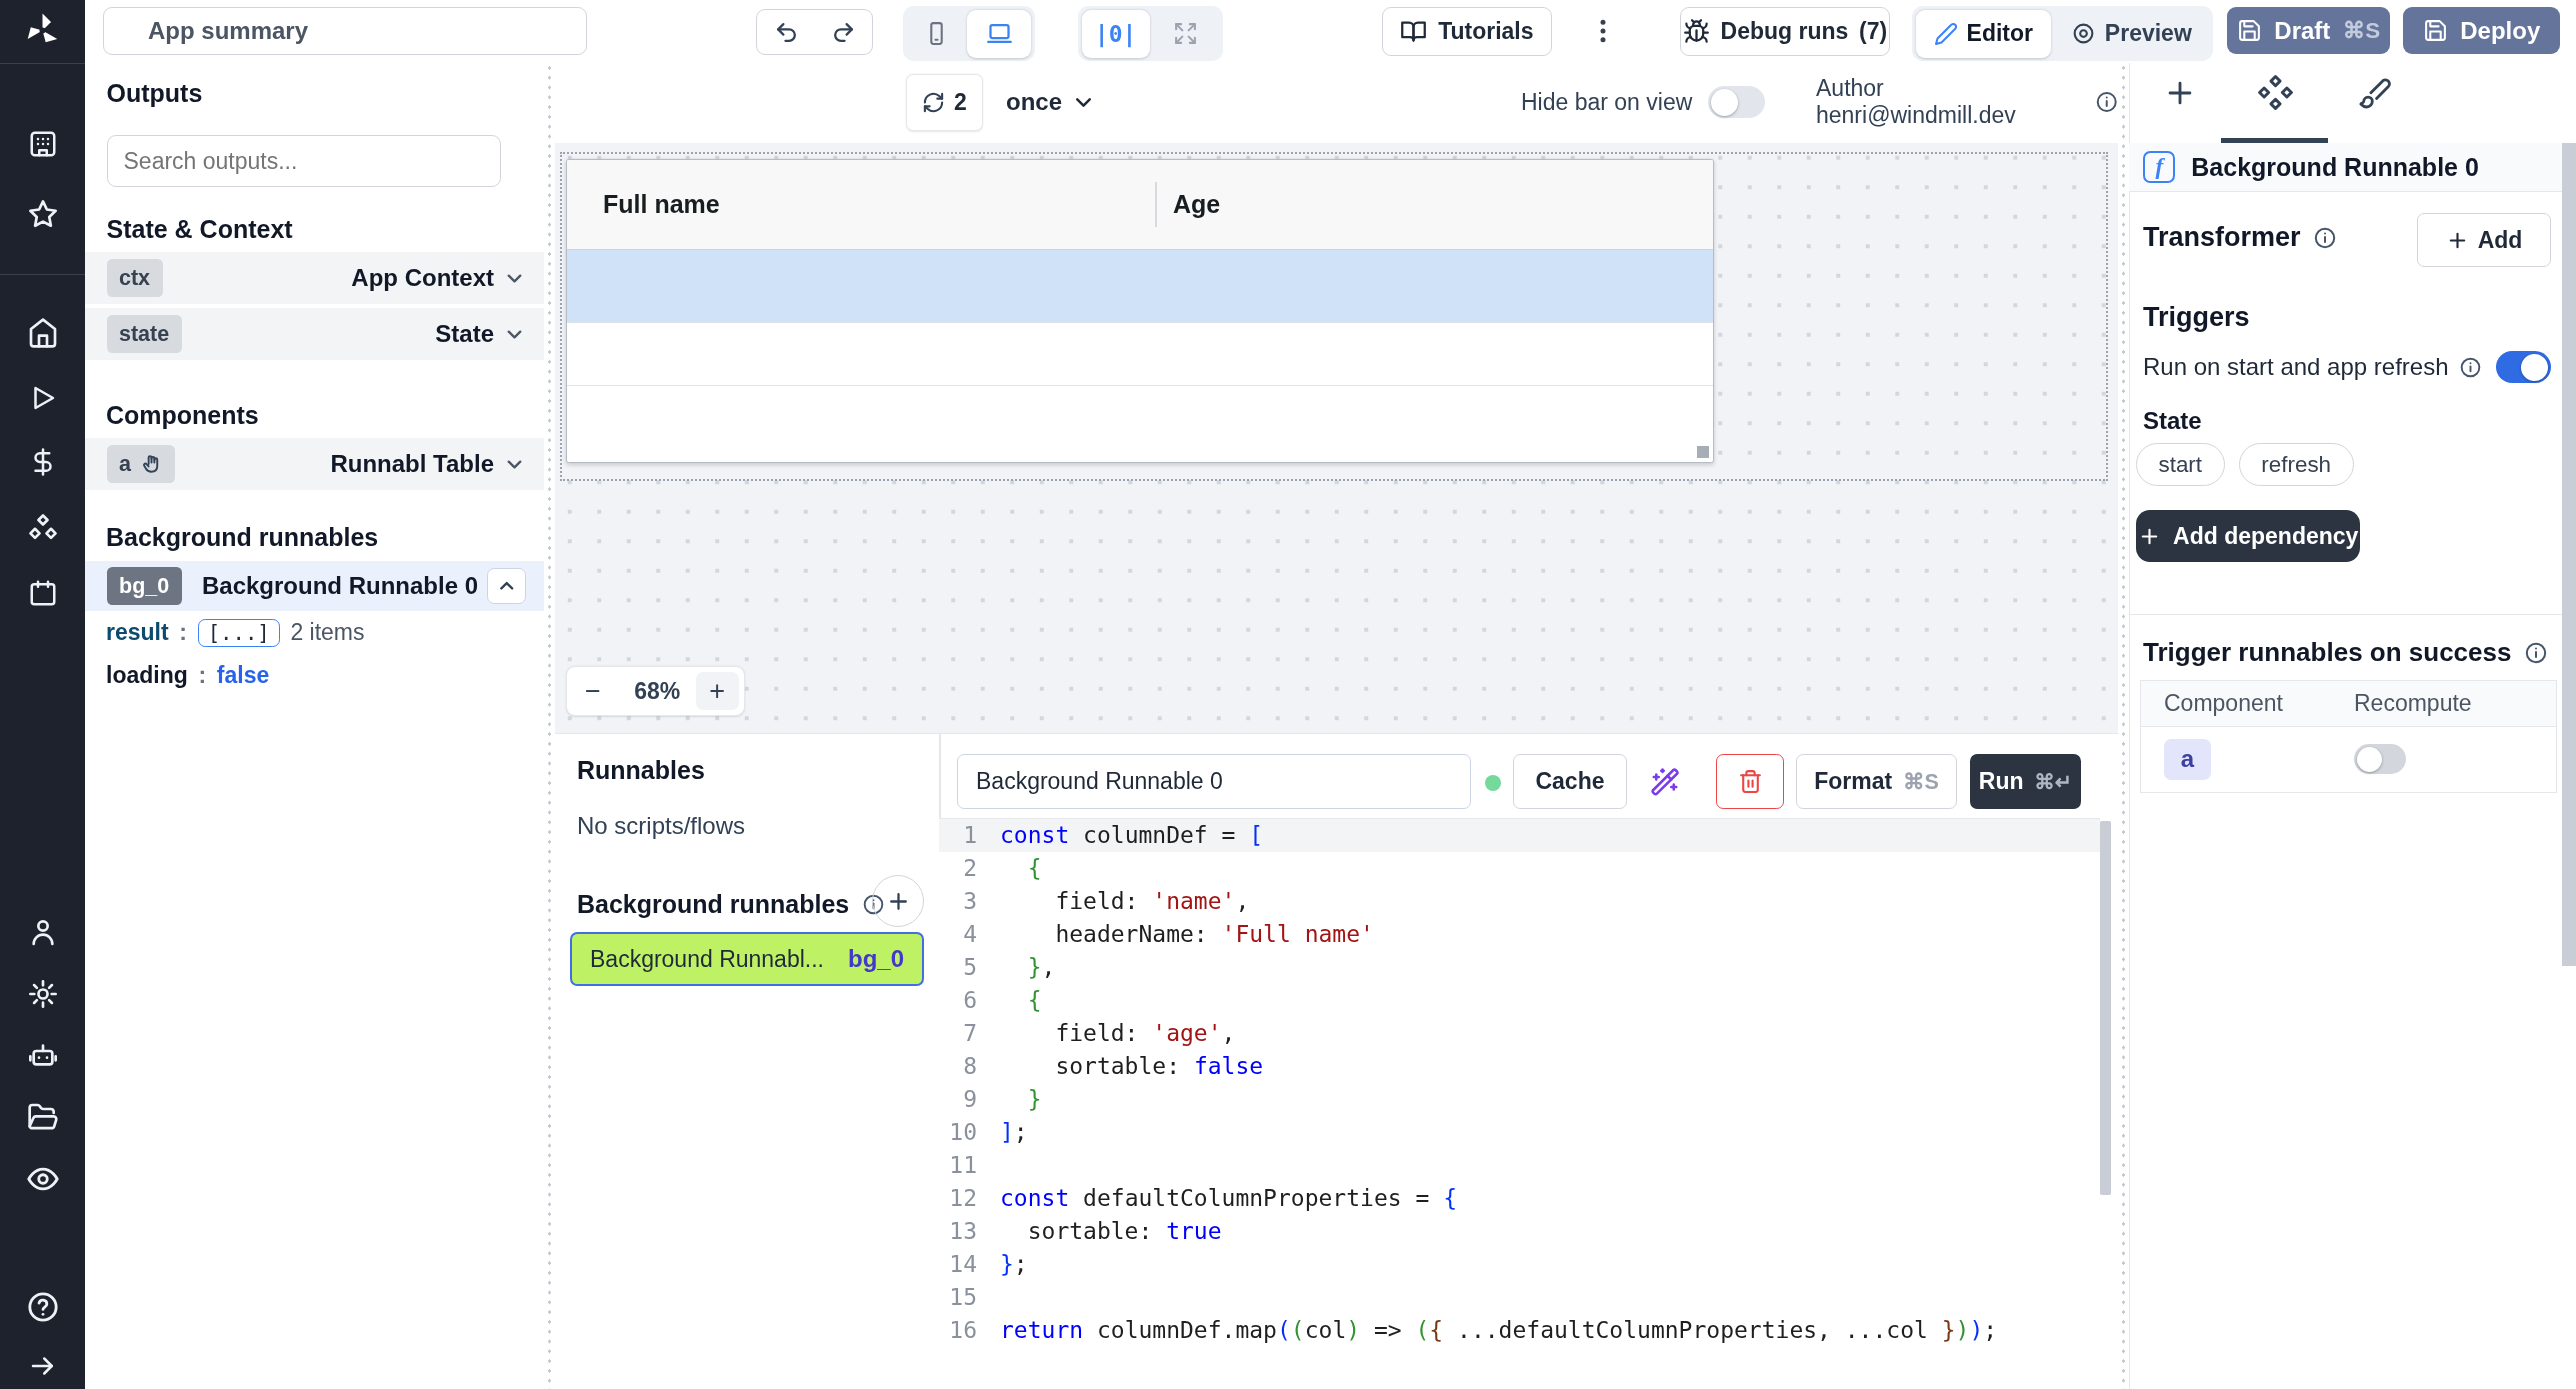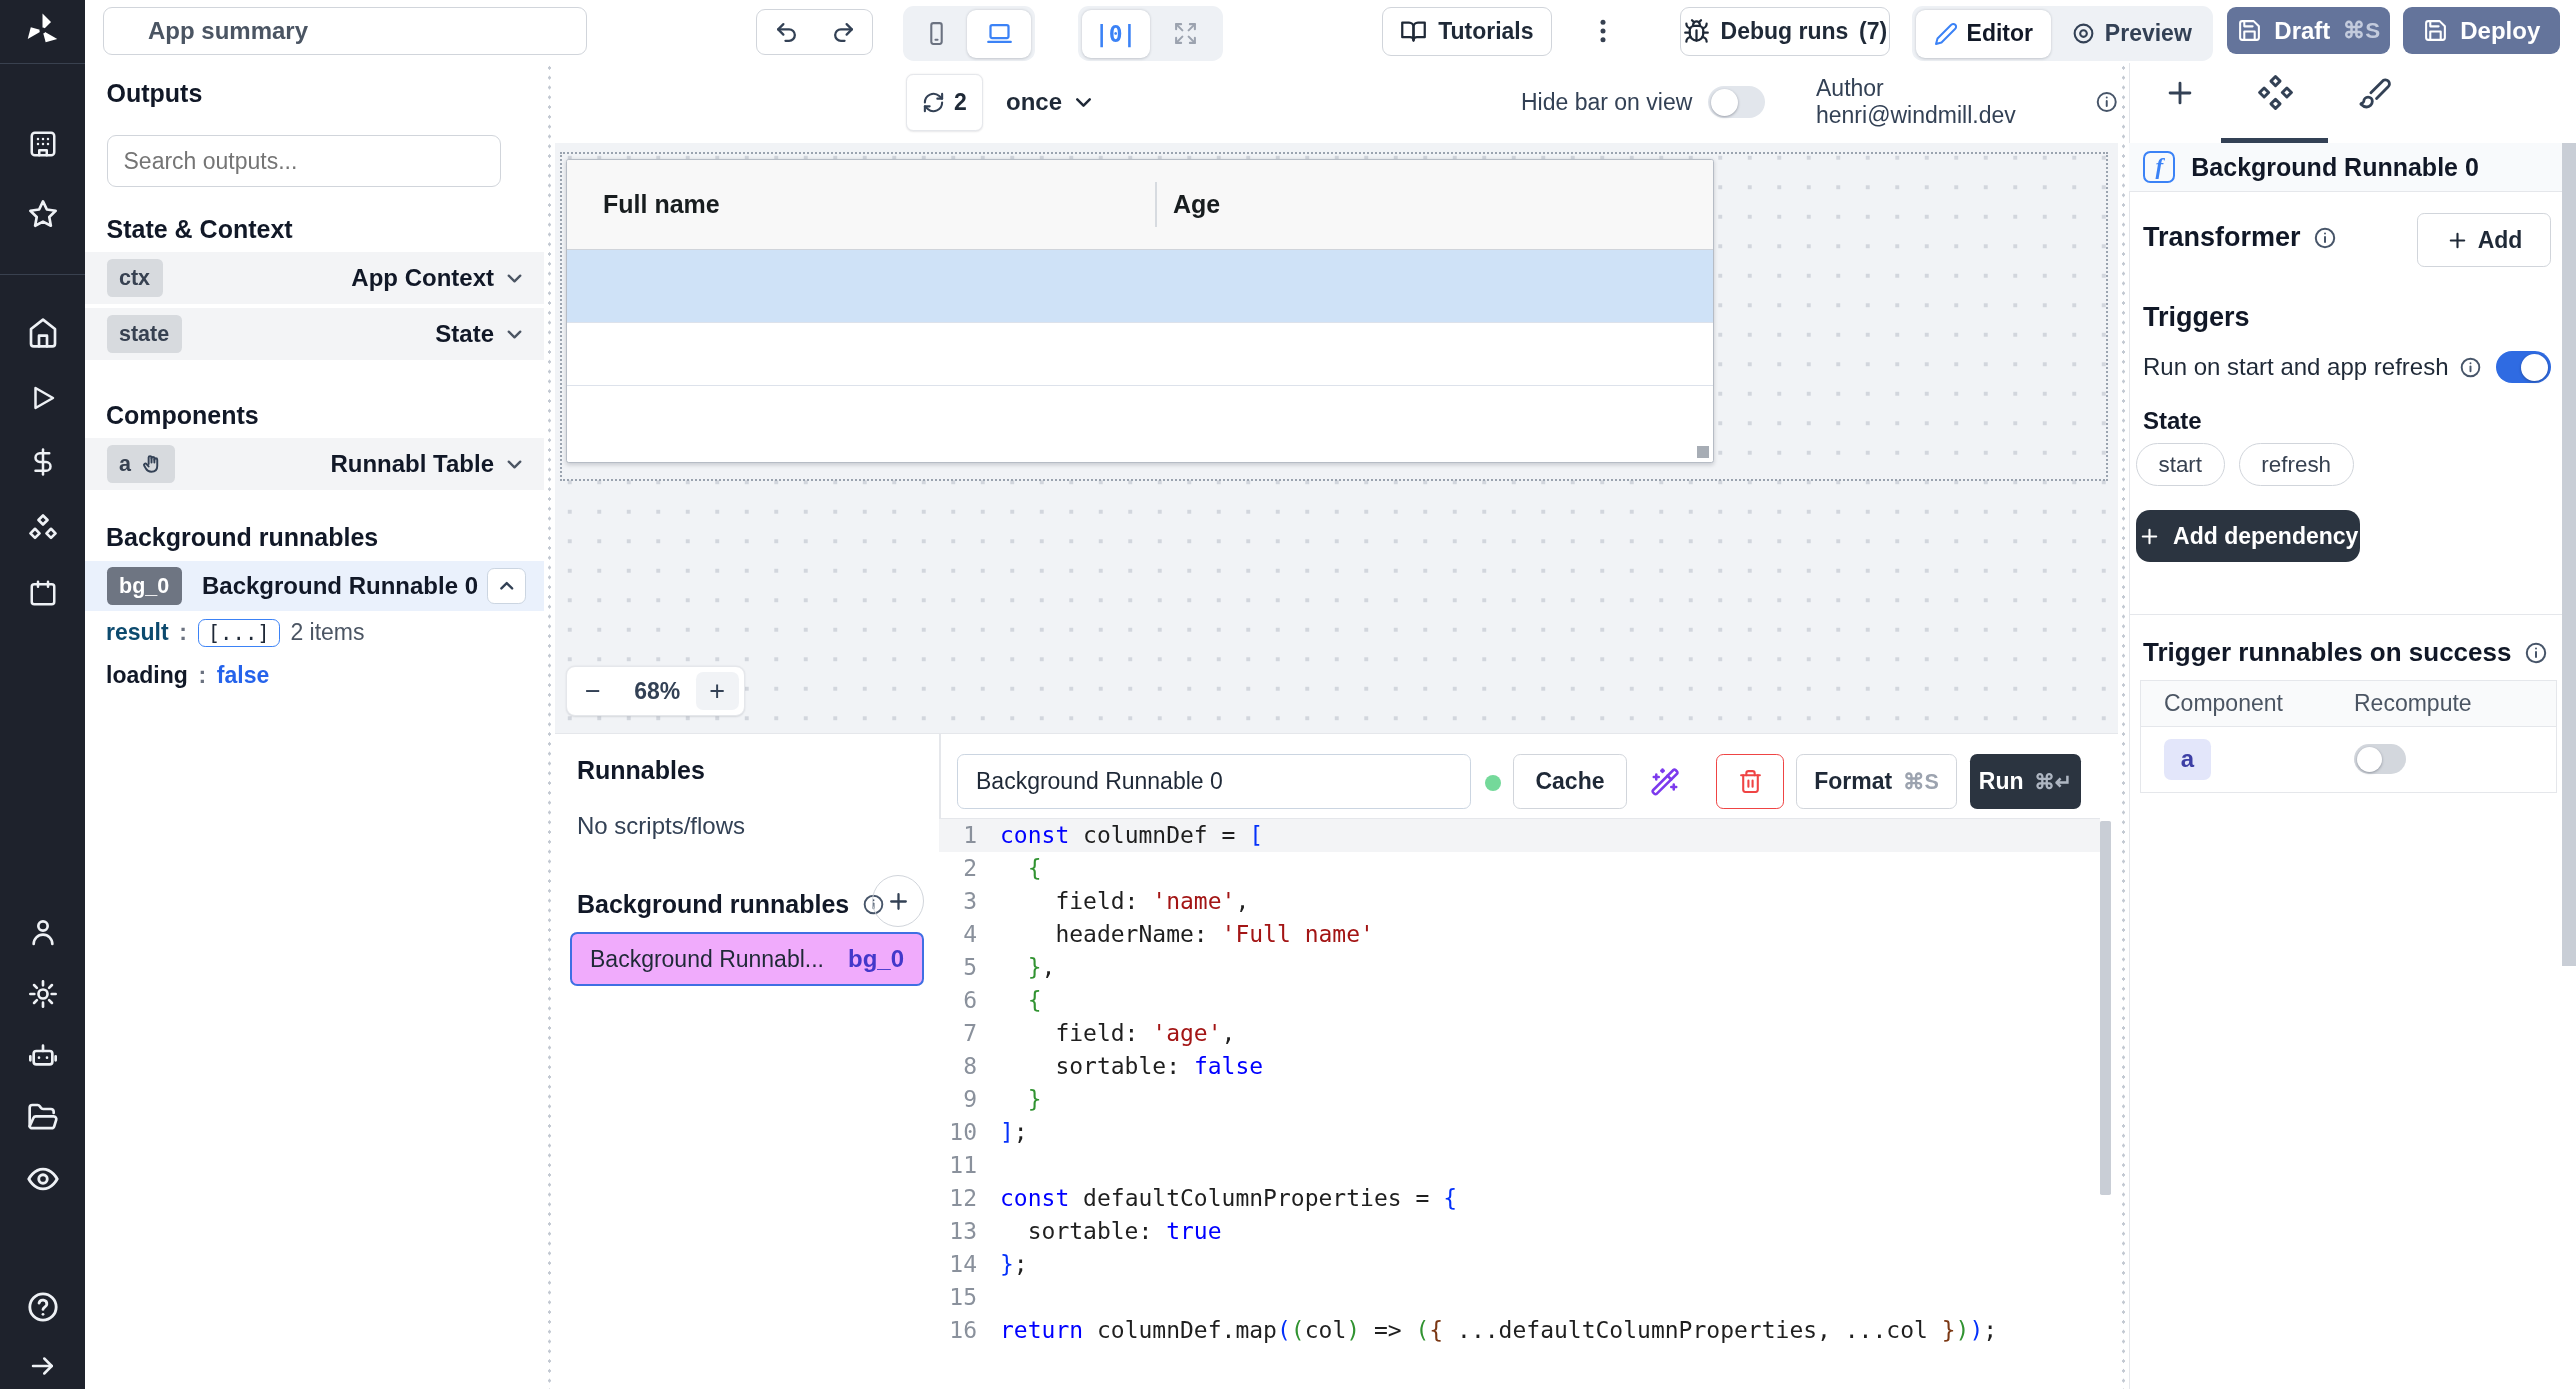--- a/index.html
+++ b/index.html
@@ -31,21 +31,21 @@
   .cstrip{position:absolute;left:555px;top:63px;width:1563px;height:81px;background:#fff;}
   .canvas{position:absolute;left:555px;top:143px;width:1563px;height:590px;background-color:#f1f3f6;background-image:radial-gradient(#d2d6dd 2.3px,transparent 2.4px);background-size:29.5px 29.5px;}
   .marquee{position:absolute;left:560px;top:152px;width:1548px;height:329px;border:2.7px dotted #9aa3af;box-sizing:border-box;}
   .agtable{position:absolute;left:566px;top:159px;width:1148px;height:304px;background:#fff;border:1.3px solid #b6bcc5;border-radius:2.7px;box-shadow:0 1.8px 4.5px rgba(16,24,40,.18);box-sizing:border-box;overflow:hidden;}
   .ag-head{position:relative;height:89px;background:#f8f8f8;border-bottom:0.9px solid #d0d4da;}
   .ag-h-cell{position:absolute;top:0;height:89px;display:flex;align-items:center;font-size:25px;font-weight:700;color:#181d1f;}
   .ag-row{position:relative;border-bottom:0.9px solid #dde2eb;}
   .zoomw{position:absolute;left:566px;top:666px;width:179px;height:50px;background:#fff;border:1.3px solid #e5e7eb;border-radius:9px;box-shadow:0 0.9px 1.8px rgba(16,24,40,.12);display:flex;align-items:center;box-sizing:border-box;}
   
   .bottom{position:absolute;left:555px;top:733px;width:1563px;height:657px;background:#fff;border-top:0.9px solid #e5e7eb;box-sizing:border-box;}
-  .runnable-item{position:absolute;left:570px;top:932px;width:354px;height:54px;background:#f0abfc;border:2.2px solid #3f6fe3;border-radius:7.2px;display:flex;align-items:center;padding:0 18px;box-sizing:border-box;}
+  .runnable-item{position:absolute;left:570px;top:932px;width:354px;height:54px;background:#bef264;border:2.2px solid #3f6fe3;border-radius:7.2px;display:flex;align-items:center;padding:0 18px;box-sizing:border-box;}
   .editor-name{position:absolute;left:957px;top:754px;width:514px;height:55px;border:1.3px solid #cbd5e1;border-radius:7.2px;font-family:"Liberation Sans",sans-serif;font-size:23px;color:#1f2937;padding:0 18px;box-sizing:border-box;background:#fff;}
   .ebtn{position:absolute;top:754px;height:55px;background:#fff;border:1.3px solid #d1d5db;border-radius:7.2px;display:flex;align-items:center;justify-content:center;gap:10.7px;font-size:23px;font-weight:600;color:#1f2937;box-sizing:border-box;}
   .code{position:absolute;left:939px;top:818px;width:1161px;height:572px;background:#fff;border-top:0.9px solid #e5e7eb;font-family:"DejaVu Sans Mono","Liberation Mono",monospace;font-size:23px;}
   .code-line{display:flex;height:33px;line-height:33px;}
   .code-line.active{background:#f3f4f6;}
   .ln{width:38px;text-align:right;color:#8a919c;flex:none;}
   .ct{white-space:pre;margin-left:23px;}
   .tok-kw{color:#0000ff}.tok-str{color:#a31515}.tok-b1{color:#0431fa}.tok-b2{color:#319331}.tok-b3{color:#7b3814}.tok-pl{color:#1f1f1f}
   
   .rpanel{position:absolute;left:2129px;top:63px;width:447px;height:1327px;background:#fff;border-left:0.9px solid #e5e7eb;box-sizing:border-box;}

